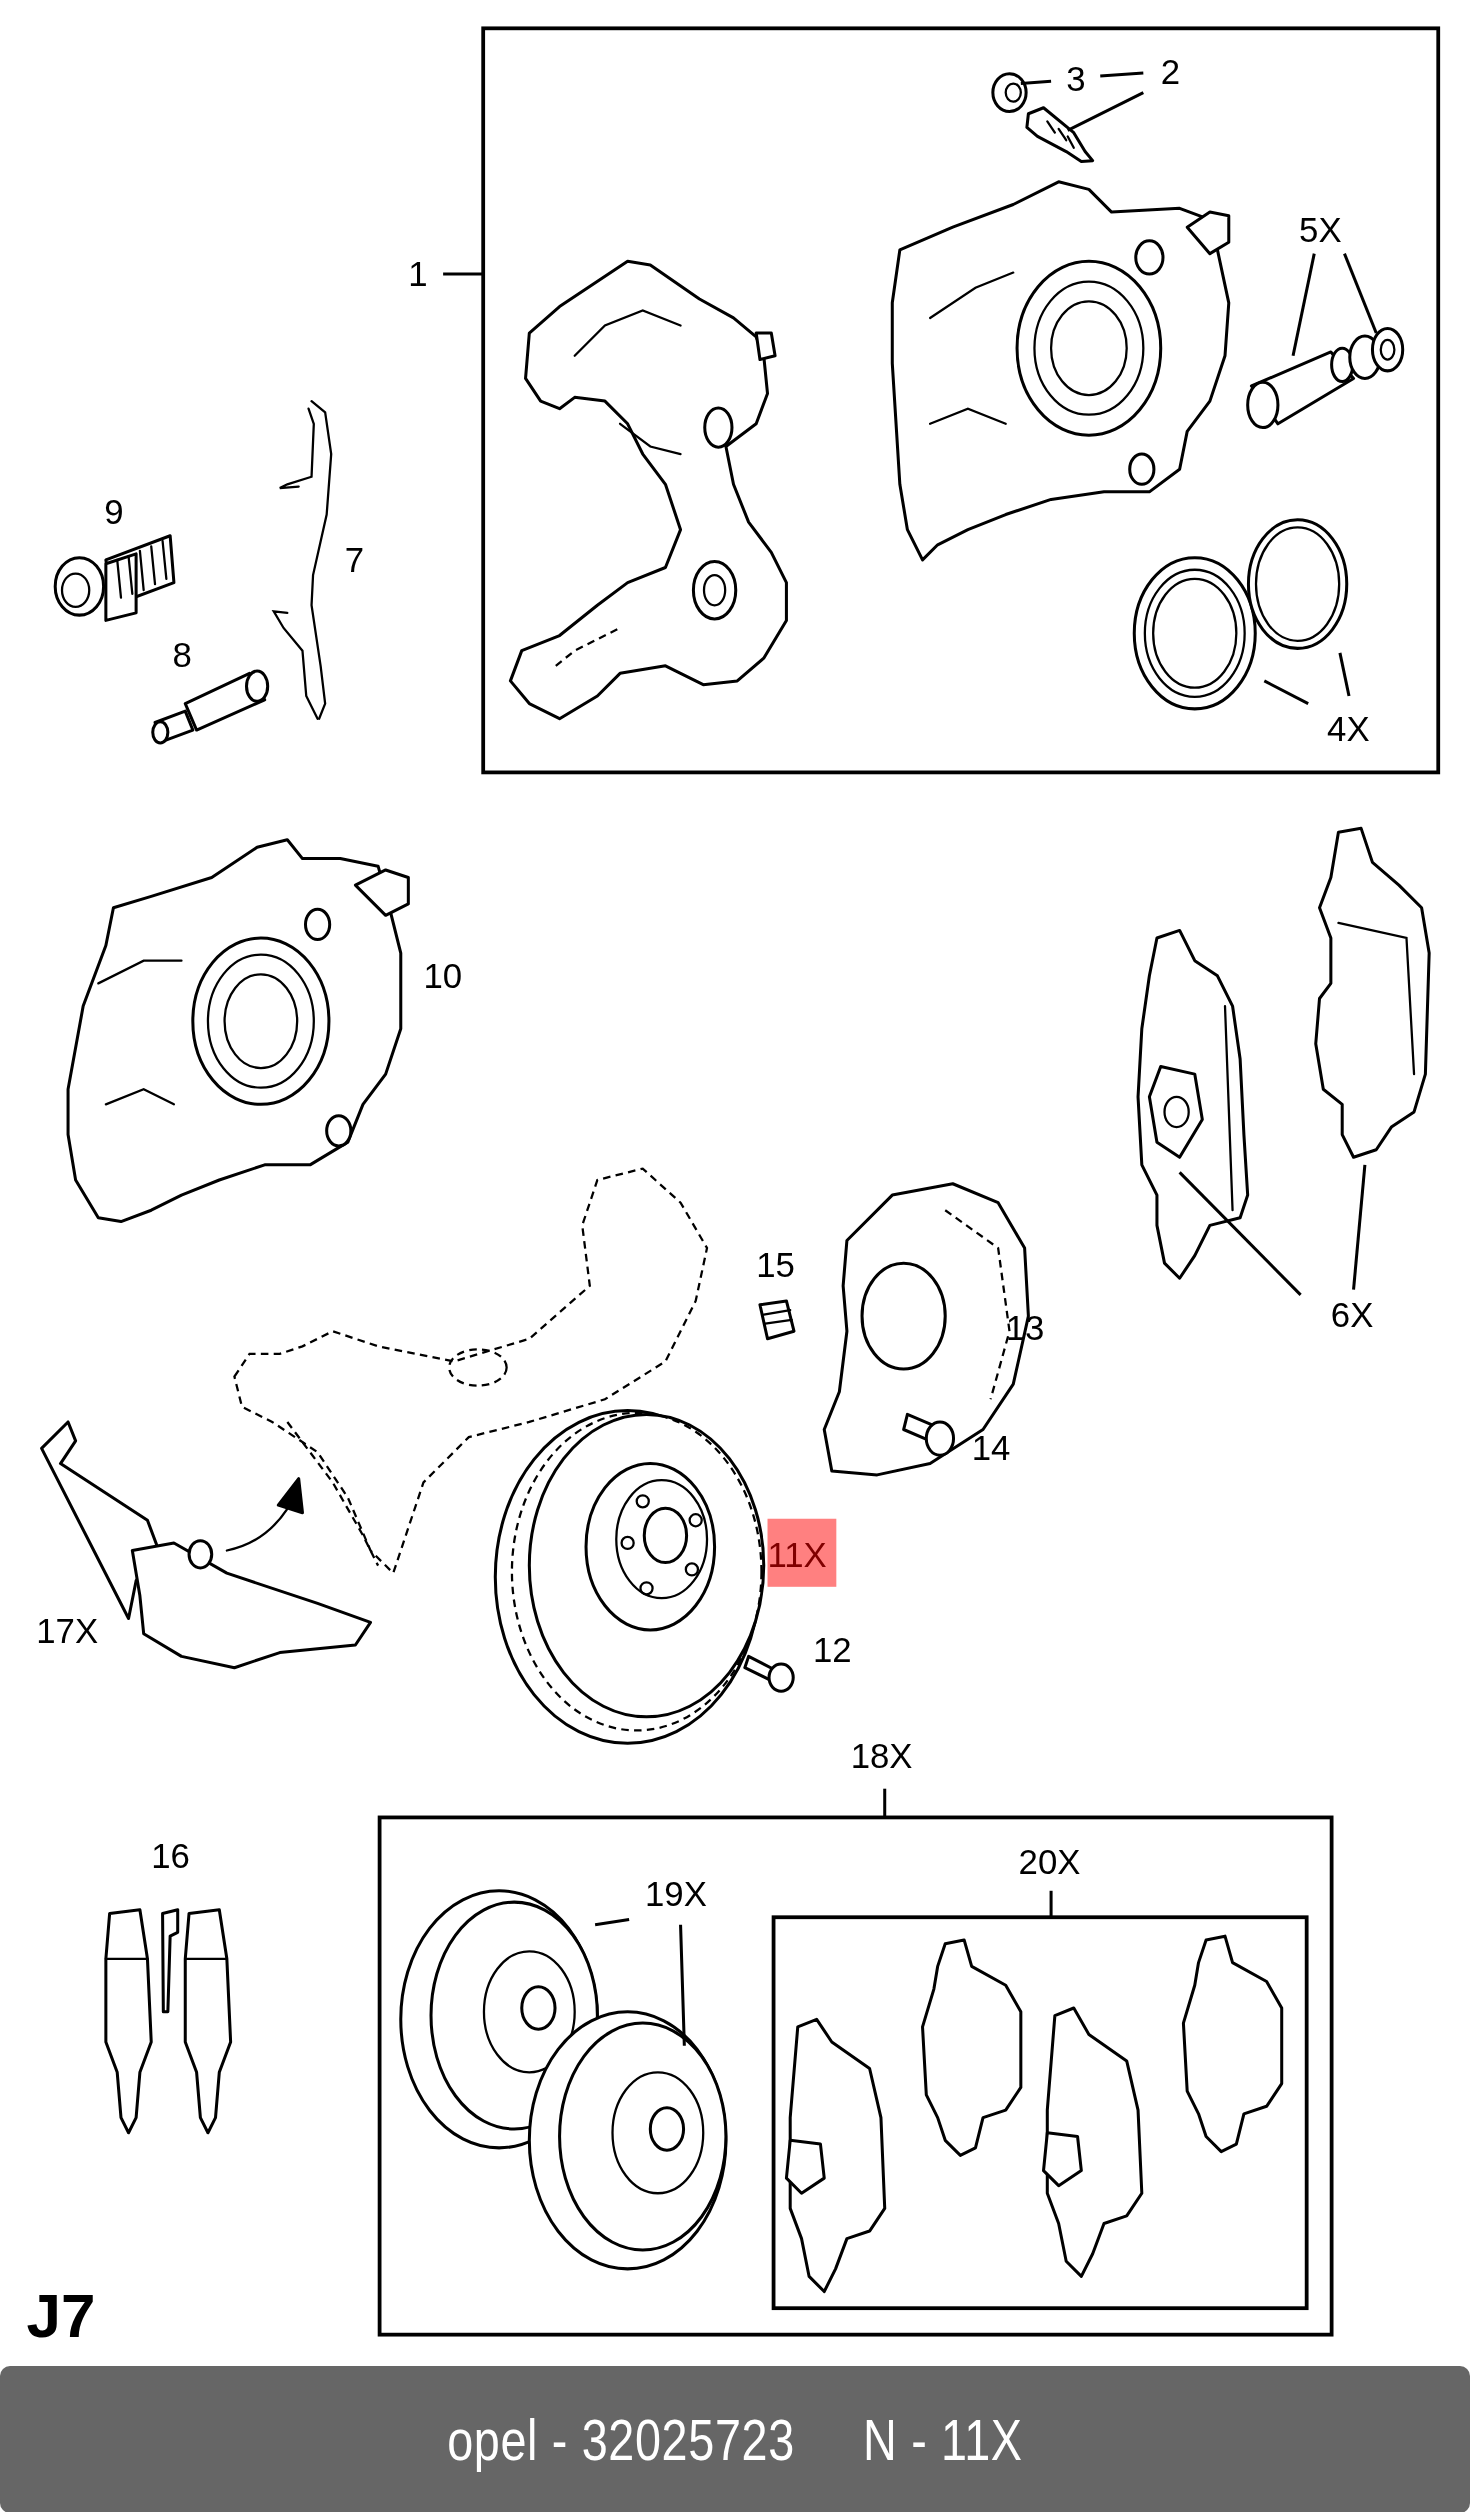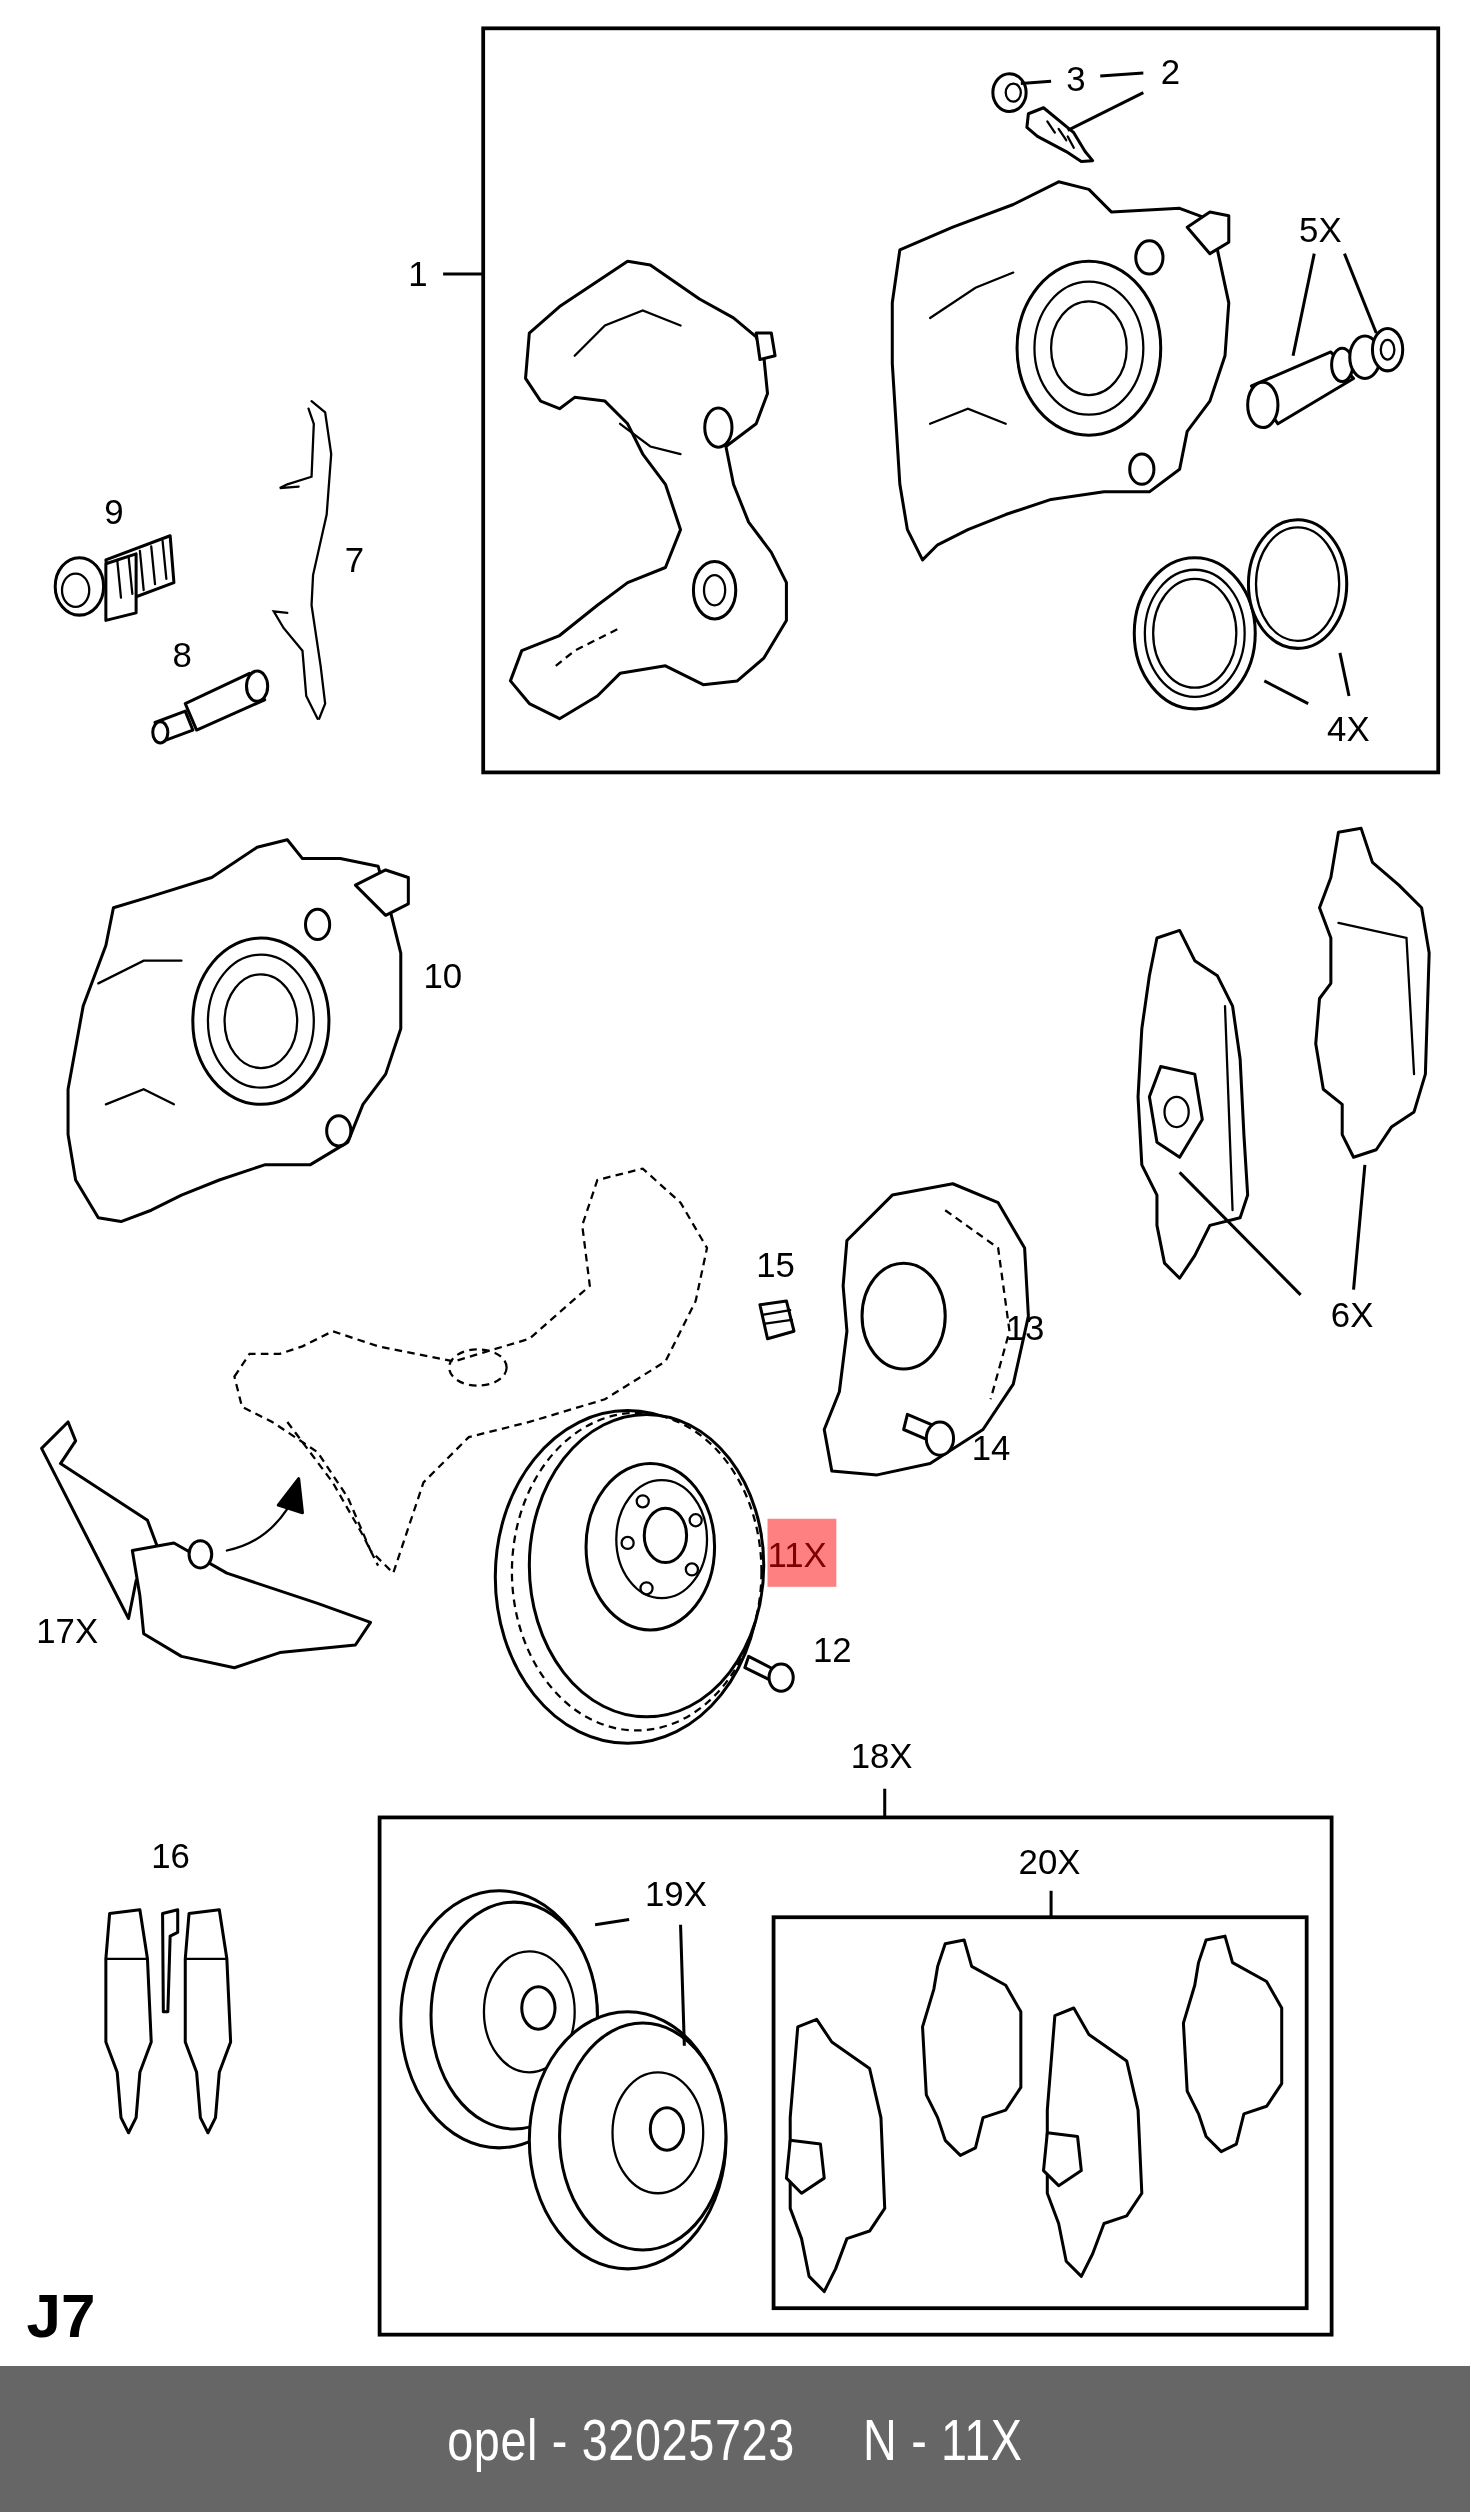--- a/index.html
+++ b/index.html
@@ -7,21 +7,21 @@
   #diagram { position: absolute; left: 0; top: 0; width: 1470px; height: 2366px; }
   .part { fill: #ffffff; stroke: #000000; stroke-width: 4; stroke-linejoin: round; stroke-linecap: round; }
   .thin { fill: none; stroke: #000000; stroke-width: 3; stroke-linecap: round; }
   .dash { fill: none; stroke: #000000; stroke-width: 3; stroke-dasharray: 10 7; }
   .frame { fill: none; stroke: #000000; stroke-width: 5; }
   .leader { stroke: #000000; stroke-width: 4; fill: none; }
   .lbl { font-family: "Liberation Sans", sans-serif; font-size: 46px; fill: #000000; }
   .hl-box { fill: #ff8080; }
   .hl-text { font-family: "Liberation Sans", sans-serif; font-size: 46px; fill: #800000; }
   .page-code { font-family: "Liberation Sans", sans-serif; font-weight: bold; font-size: 82px; fill: #000000; }
-  #footer { position: absolute; left: 0; top: 2366px; width: 1470px; height: 147px; background: #666666; display: flex; align-items: center; justify-content: center; }
+  #footer { position: absolute; left: 0; top: 2366px; width: 1470px; height: 147px; background: #666666; display: flex; align-items: center; justify-content: center; border-radius: 10px; }
   #footer-text { color: #ffffff; font-family: "Liberation Sans", sans-serif; font-size: 57px; transform: scaleX(0.82); white-space: pre; letter-spacing: 0.8px; }
 </style>
 </head>
 <body>
 
 <svg id="diagram" viewBox="0 0 1944 3128" xmlns="http://www.w3.org/2000/svg">
 
   <rect class="frame" x="639" y="37" width="1263" height="984"></rect>
   <line class="leader" x1="586" y1="362" x2="639" y2="362"></line>
   <text class="lbl" x="540" y="378">1</text>

